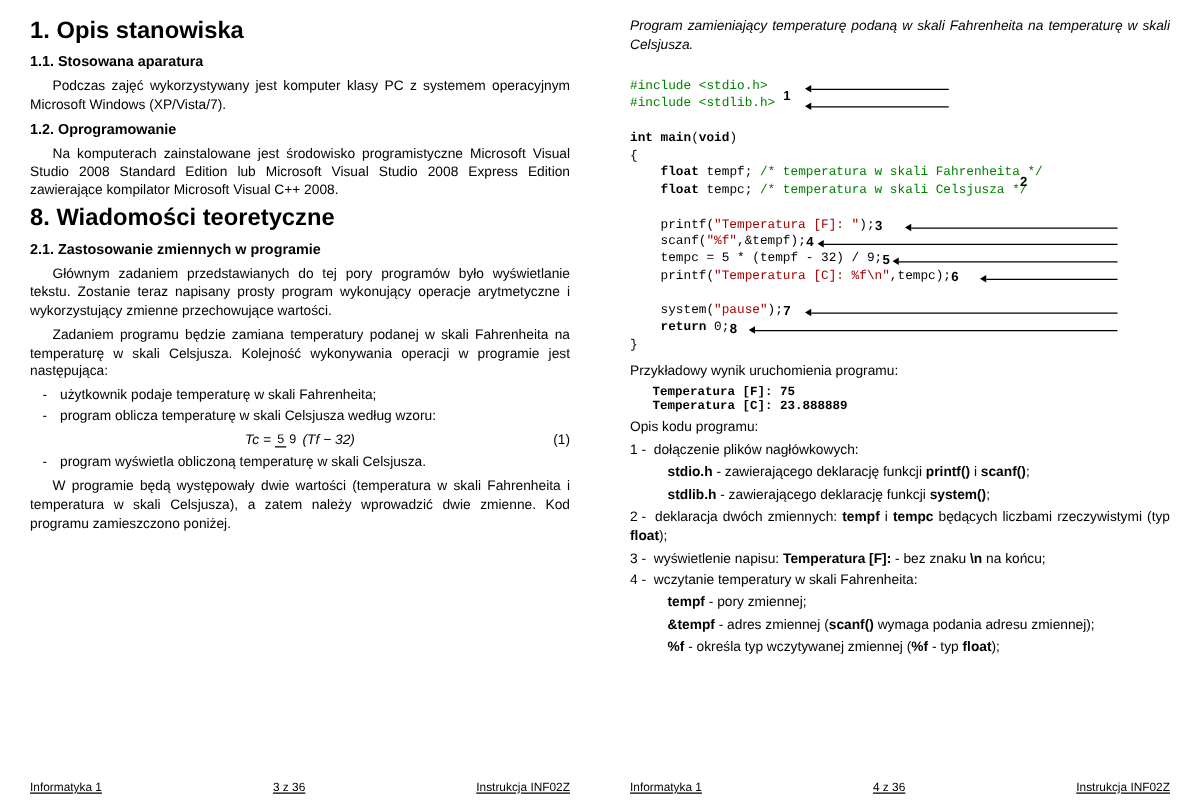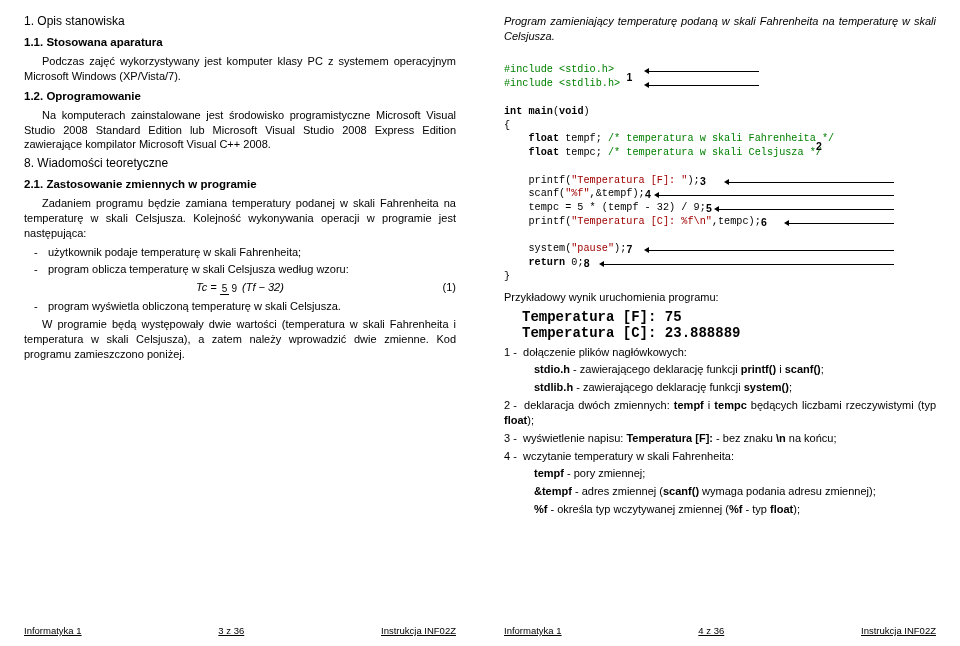--- a/index.html
+++ b/index.html
@@ -14,21 +14,21 @@
   }
   .page {
     width: 480px;
     height: 646px;
     padding: 10px 24px 10px 24px;
     position: relative;
     display: flex;
     flex-direction: column;
   }
   .page-content { flex: 1; overflow: hidden; }
-  h2 { font-size: 12px; font-weight: normal; margin: 4px 0 8px; }
+  h2 { font-size: 19px; font-weight: bold; margin: 4px 0 8px; }
   h3 { font-size: 11.5px; font-weight: bold; margin: 6px 0 6px; }
   p { margin: 4px 0; text-align: justify; line-height: 1.35; }
   .indent { text-indent: 18px; }
   ul.dash { list-style: none; padding-left: 14px; margin: 3px 0; }
   ul.dash li { position: relative; padding-left: 10px; margin: 2px 0; line-height: 1.35; }
   ul.dash li::before { content: "-"; position: absolute; left: -4px; }
   .eq { text-align: center; margin: 5px 0; position: relative; }
   .eq .num { position: absolute; right: 0; }
   .code {
     font-family: "Courier New", monospace;
@@ -54,21 +54,21 @@
     height: 0;
     border-top: 1px solid #000;
   }
   .arrow-row .arrhead {
     position: absolute;
     width: 0; height: 0;
     border-top: 3px solid transparent;
     border-bottom: 3px solid transparent;
     border-right: 5px solid #000;
   }
-  .sample { font-family: "Courier New", monospace; font-weight: bold; font-size: 14px; white-space: pre; margin: 4px 0 4px 18px; }
+  .sample { font-family: "Courier New", monospace; font-weight: bold; font-size: 10px; white-space: pre; margin: 4px 0 4px 18px; }
   .explain { margin: 3px 0 3px 0; line-height: 1.35; }
   .explain .n { display: inline-block; width: 16px; }
   .sub { margin-left: 30px; margin-top: 2px; }
   .footer {
     display: flex;
     justify-content: space-between;
     font-size: 9.5px;
     border-top: none;
     padding-top: 4px;
     text-decoration: underline;
@@ -90,20 +90,21 @@
 
 <div class="page">
   <div class="page-content">
     <h2>1. Opis stanowiska</h2>
     <h3>1.1. Stosowana aparatura</h3>
     <p class="indent">Podczas zajęć wykorzystywany jest komputer klasy PC z systemem operacyjnym Microsoft Windows (XP/Vista/7).</p>
     <h3>1.2. Oprogramowanie</h3>
     <p class="indent">Na komputerach zainstalowane jest środowisko programistyczne Microsoft Visual Studio 2008 Standard Edition lub Microsoft Visual Studio 2008 Express Edition zawierające kompilator Microsoft Visual C++ 2008.</p>
     <h2>8. Wiadomości teoretyczne</h2>
     <h3>2.1. Zastosowanie zmiennych w programie</h3>
+    <p class="indent">Głównym zadaniem przedstawianych do tej pory programów było wyświetlanie tekstu. Zostanie teraz napisany prosty program wykonujący operacje arytmetyczne i wykorzystujący zmienne przechowujące wartości.</p>
     <p class="indent">Zadaniem programu będzie zamiana temperatury podanej w skali Fahrenheita na temperaturę w skali Celsjusza. Kolejność wykonywania operacji w programie jest następująca:</p>
     <ul class="dash">
       <li>użytkownik podaje temperaturę w skali Fahrenheita;</li>
       <li>program oblicza temperaturę w skali Celsjusza według wzoru:</li>
     </ul>
     <div class="eq">
       <i><span>Tc = </span></i>
       <span class="frac"><span class="t">5</span><span class="b">9</span></span>
       <i><span>(Tf − 32)</span></i>
       <span class="num">(1)</span>
@@ -141,20 +142,21 @@
 
 <span class="arrow-row">    system(<span class="str">"pause"</span>); <span class="arrhead" style="left:140px; top:4px;"></span><span class="arrline" style="left:145px; top:7px; width:245px;"></span><span class="an">7</span></span>
 <span class="arrow-row">    <span class="kw">return</span> 0; <span class="arrhead" style="left:95px; top:4px;"></span><span class="arrline" style="left:100px; top:7px; width:290px;"></span><span class="an">8</span></span>
 <span>}</span></div>
     </div>
 
     <p style="margin-top:6px;">Przykładowy wynik uruchomienia programu:</p>
     <div class="sample"><span>Temperatura [F]: 75</span>
 <span>Temperatura [C]: 23.888889</span></div>
 
+    <p style="margin-top:4px;">Opis kodu programu:</p>
 
     <p class="explain"><span class="n">1 -</span> <span>dołączenie plików nagłówkowych:</span></p>
     <p class="explain sub"><b>stdio.h</b><span> - zawierającego deklarację funkcji </span><b>printf()</b><span> i </span><b>scanf()</b><span>;</span></p>
     <p class="explain sub"><b>stdlib.h</b><span> - zawierającego deklarację funkcji </span><b>system()</b><span>;</span></p>
 
     <p class="explain"><span class="n">2 -</span> <span>deklaracja dwóch zmiennych: </span><b>tempf</b><span> i </span><b>tempc</b><span> będących liczbami rzeczywistymi (typ </span><b>float</b><span>);</span></p>
 
     <p class="explain"><span class="n">3 -</span> <span>wyświetlenie napisu: </span><b>Temperatura [F]:</b><span> - bez znaku </span><b>\n</b><span> na końcu;</span></p>
 
     <p class="explain"><span class="n">4 -</span> <span>wczytanie temperatury w skali Fahrenheita:</span></p>

